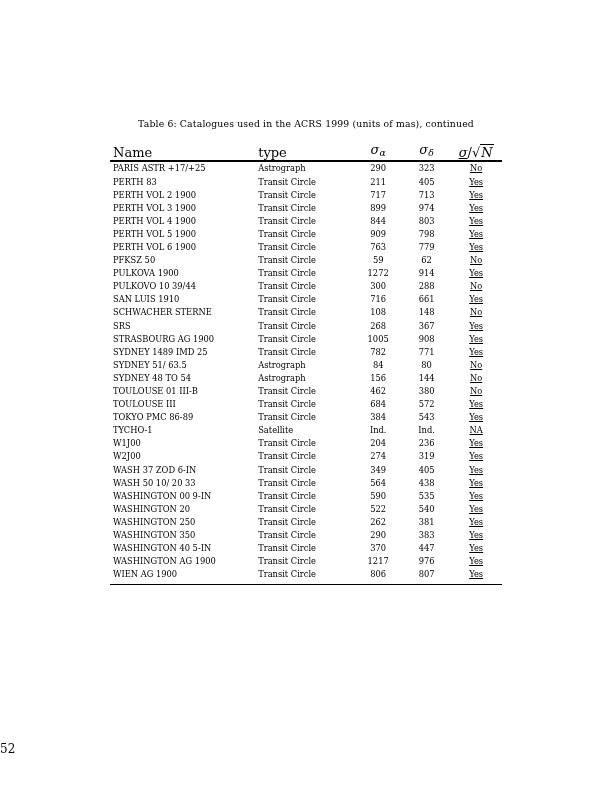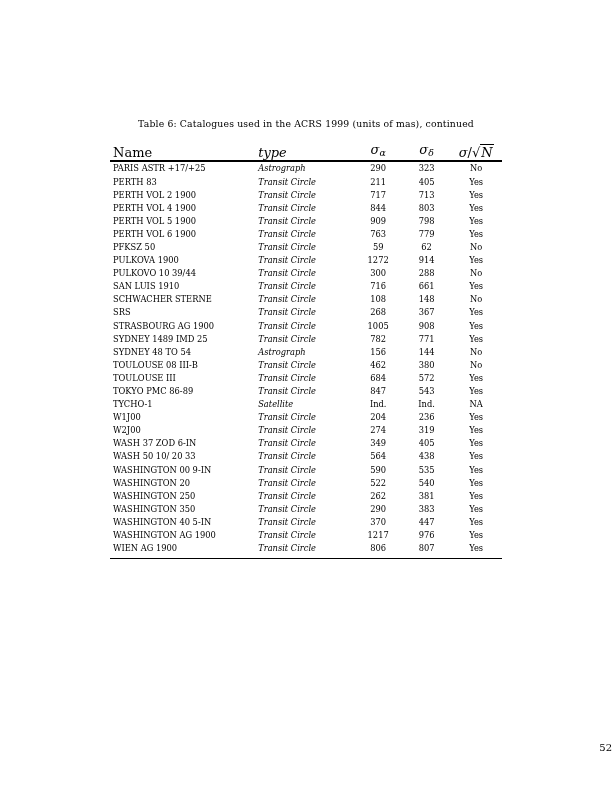--- a/index.html
+++ b/index.html
@@ -44,24 +44,24 @@
     padding: 0;
     margin: 0;
     font-weight: normal;
     text-align: left;
     line-height: 13.1px;
     height: 13.1px;
     vertical-align: bottom;
     white-space: nowrap;
   }
   .col-name { width: 146px; padding-left: 3px !important; }
-  .col-type { width: 96px; font-style: italic; }
+  .col-type { width: 96px; }
   .col-sa   { width: 50px; text-align: center !important; }
   .col-sd   { width: 48px; text-align: center !important; }
-  .col-sn   { width: 52px; text-align: center !important; }
+  .col-sn   { width: 52px; text-align: center !important; text-decoration: underline; }
 
   thead th {
     font-size: 13px;
     padding-bottom: 1px !important;
   }
   .rule-top td, .rule-mid td, .rule-bot td {
     padding: 0 !important;
     height: 0 !important;
     line-height: 0 !important;
   }
@@ -89,22 +89,22 @@
   .sub {
     font-size: 0.72em;
     vertical-align: -0.25em;
     font-style: italic;
   }
   .pagenum {
     position: absolute;
     left: 0;
     top: 742px;
     width: 612px;
-    text-align: right;
-    font-size: 10px;
+    text-align: left;
+    font-size: 12px;
   }
 </style>
 </head>
 <body>
 
 <div class="page">
 
   <div class="caption">
     <span>Table 6:</span>
     <span>Catalogues used in the ACRS 1999 (units of mas), continued</span>
@@ -157,20 +157,27 @@
           <td class="col-sn">Yes</td>
         </tr>
         <tr>
           <td class="col-name">PERTH  VOL 2 1900</td>
           <td class="col-type">Transit Circle</td>
           <td class="col-sa">717</td>
           <td class="col-sd">713</td>
           <td class="col-sn">Yes</td>
         </tr>
         <tr>
+          <td class="col-name">PERTH  VOL 3 1900</td>
+          <td class="col-type">Transit Circle</td>
+          <td class="col-sa">899</td>
+          <td class="col-sd">974</td>
+          <td class="col-sn">Yes</td>
+        </tr>
+        <tr>
           <td class="col-name">PERTH  VOL 4 1900</td>
           <td class="col-type">Transit Circle</td>
           <td class="col-sa">844</td>
           <td class="col-sd">803</td>
           <td class="col-sn">Yes</td>
         </tr>
         <tr>
           <td class="col-name">PERTH  VOL 5 1900</td>
           <td class="col-type">Transit Circle</td>
           <td class="col-sa">909</td>
@@ -232,46 +239,53 @@
           <td class="col-sa">1005</td>
           <td class="col-sd">908</td>
           <td class="col-sn">Yes</td>
         </tr>
         <tr>
           <td class="col-name">SYDNEY 1489 IMD 25</td>
           <td class="col-type">Transit Circle</td>
           <td class="col-sa">782</td>
           <td class="col-sd">771</td>
           <td class="col-sn">Yes</td>
+        </tr>
+        <tr>
+          <td class="col-name">SYDNEY   51/  63.5</td>
+          <td class="col-type">Astrograph</td>
+          <td class="col-sa">84</td>
+          <td class="col-sd">80</td>
+          <td class="col-sn">No</td>
         </tr>
         <tr>
           <td class="col-name">SYDNEY   48  TO   54</td>
           <td class="col-type">Astrograph</td>
           <td class="col-sa">156</td>
           <td class="col-sd">144</td>
           <td class="col-sn">No</td>
         </tr>
         <tr>
-          <td class="col-name">TOULOUSE 08 III-B</td>
+          <td class="col-name">TOULOUSE 01 III-B</td>
           <td class="col-type">Transit Circle</td>
           <td class="col-sa">462</td>
           <td class="col-sd">380</td>
           <td class="col-sn">No</td>
         </tr>
         <tr>
           <td class="col-name">TOULOUSE III</td>
           <td class="col-type">Transit Circle</td>
           <td class="col-sa">684</td>
           <td class="col-sd">572</td>
           <td class="col-sn">Yes</td>
         </tr>
         <tr>
           <td class="col-name">TOKYO PMC 86-89</td>
           <td class="col-type">Transit Circle</td>
-          <td class="col-sa">847</td>
+          <td class="col-sa">384</td>
           <td class="col-sd">543</td>
           <td class="col-sn">Yes</td>
         </tr>
         <tr>
           <td class="col-name">TYCHO-1</td>
           <td class="col-type">Satellite</td>
           <td class="col-sa">Ind.</td>
           <td class="col-sd">Ind.</td>
           <td class="col-sn">NA</td>
         </tr>

